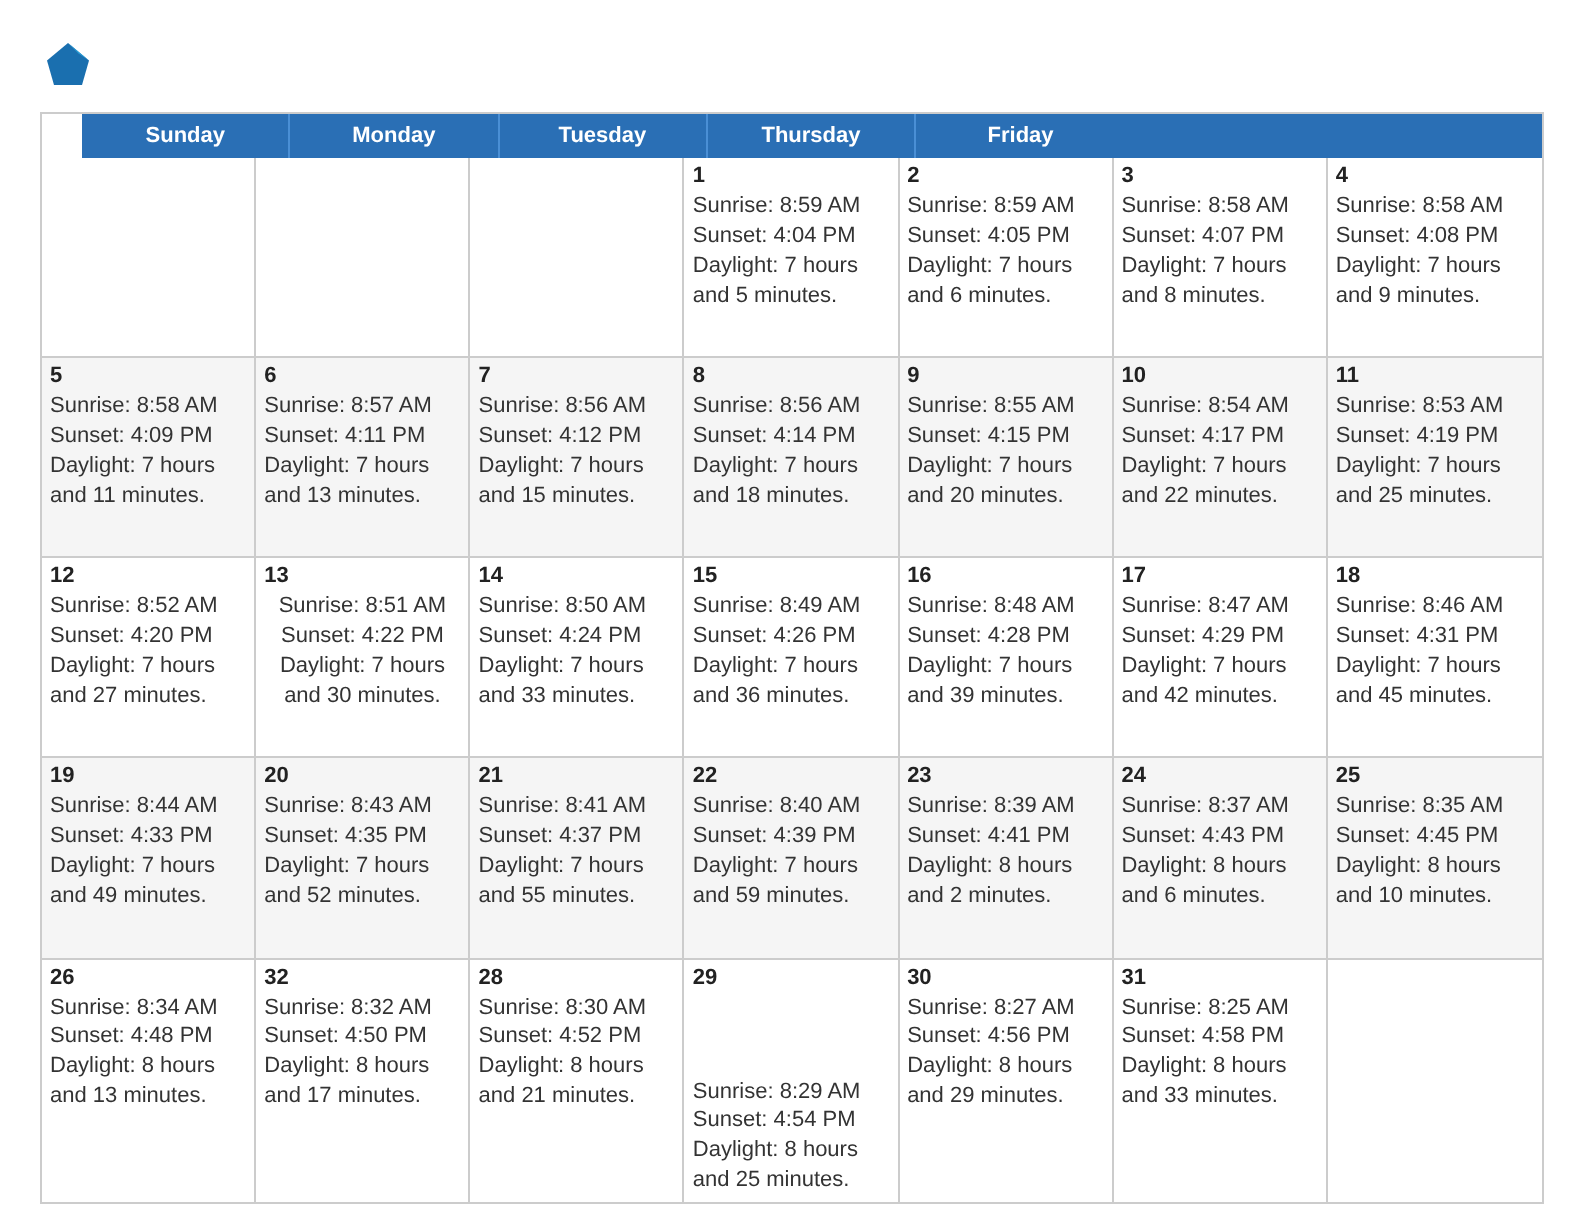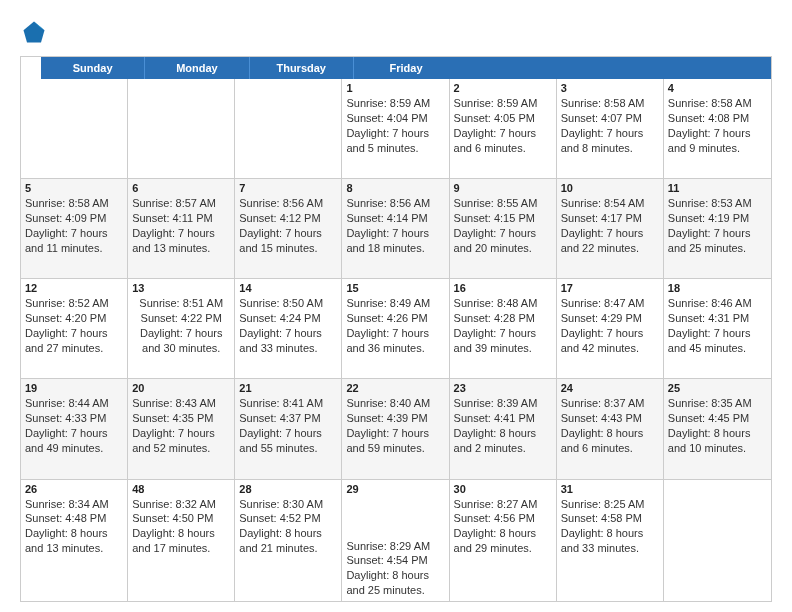--- a/index.html
+++ b/index.html
@@ -134,20 +134,21 @@
     <div class="title-area">
       <div class="calendar-title"></div>
       <div class="calendar-subtitle"></div>
     </div>
   </div>
 
   <div class="calendar">
     <div class="cal-header-row">
     <div class="cal-header-cell">Sunday</div>
         <div class="cal-header-cell">Monday</div>
+        <div class="cal-header-cell">Tuesday</div>
         <div class="cal-header-cell">Thursday</div>
         <div class="cal-header-cell">Friday</div>
       </div>
     <div class="cal-body">
     <div class="cal-row">
           <div class="cal-cell"></div>
           <div class="cal-cell"></div>
           <div class="cal-cell"></div>
           <div class="cal-cell">
             <div class="cell-day">1</div>
@@ -333,21 +334,21 @@
         </div>
         <div class="cal-row">
           <div class="cal-cell">
             <div class="cell-day">26</div>
             <div class="cell-info" style="white-space: pre-line;">Sunrise: 8:34 AM
 Sunset: 4:48 PM
 Daylight: 8 hours
 and 13 minutes.</div>
           </div>
           <div class="cal-cell">
-            <div class="cell-day">48</div>
+            <div class="cell-day">32</div>
             <div class="cell-info" style="white-space: pre-line;">Sunrise: 8:32 AM
 Sunset: 4:50 PM
 Daylight: 8 hours
 and 17 minutes.</div>
           </div>
           <div class="cal-cell">
             <div class="cell-day">28</div>
             <div class="cell-info" style="white-space: pre-line;">Sunrise: 8:30 AM
 Sunset: 4:52 PM
 Daylight: 8 hours

